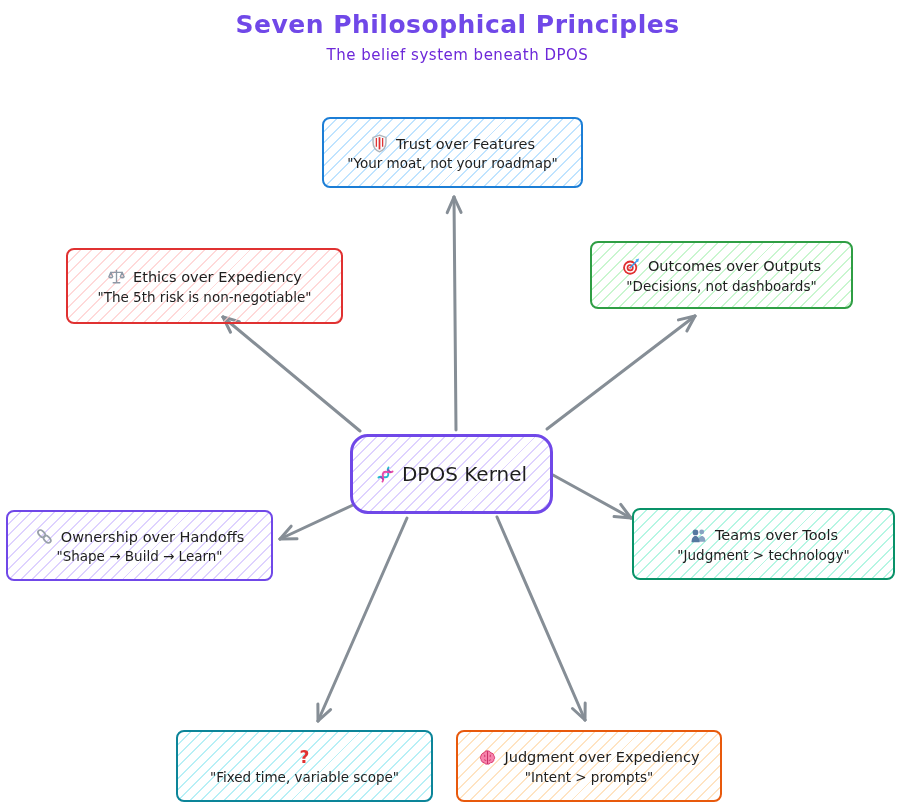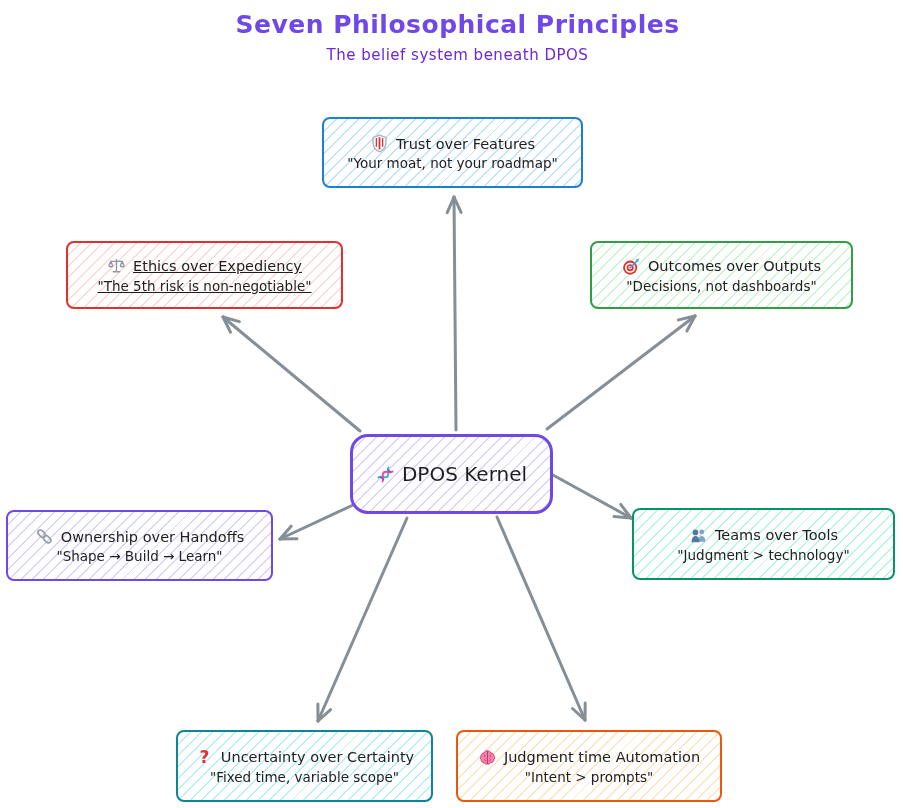--- a/index.html
+++ b/index.html
@@ -81,21 +81,21 @@
           <path d="M10 1.2 L16.8 3.6 V8.8 C16.8 13.8 13.9 17.3 10 18.8 C6.1 17.3 3.2 13.8 3.2 8.8 V3.6 Z" fill="#f8f9fa" stroke="#adb5bd" stroke-width="1.5"></path>
           <path d="M10 3.4 V16.2" stroke="#e03131" stroke-width="1.8" fill="none"></path>
           <path d="M6.7 4.3 V13.4 M13.3 4.3 V13.4" stroke="#e03131" stroke-width="1.3" fill="none"></path>
         </svg>
       </span>
       <span>Trust over Features</span>
     </div>
     <div class="l2">"Your moat, not your roadmap"</div>
   </div>
 
-  <div class="node" style="left: 66px; top: 241px; width: 277px; height: 68px; border-color: rgb(224, 49, 49); background: repeating-linear-gradient(135deg, rgba(255, 201, 201, 0.7) 0px, rgba(255, 201, 201, 0.7) 1.4px, transparent 1.4px, transparent 8px); text-decoration: underline;">
+  <div class="node" style="left: 66px; top: 248px; width: 277px; height: 76px; border-color: rgb(224, 49, 49); background: repeating-linear-gradient(135deg, rgba(255, 201, 201, 0.7) 0px, rgba(255, 201, 201, 0.7) 1.4px, transparent 1.4px, transparent 8px);">
     <div class="l1">
       <span class="ic">
         <svg viewBox="0 0 20 20">
           <g stroke="#8e98a5" stroke-width="1.4" fill="none" stroke-linecap="round">
             <path d="M10 2.5 V15"></path>
               <path d="M4 4.6 H16"></path>
               <path d="M6.5 15.5 H13.5"></path>
             <path d="M4 4.6 L2 9.2 M4 4.6 L6 9.2"></path>
               <path d="M16 4.6 L14 9.2 M16 4.6 L18 9.2"></path>
           </g>
@@ -173,31 +173,30 @@
       <span>Ownership over Handoffs</span>
     </div>
     <div class="l2">"Shape → Build → Learn"</div>
   </div>
 
   <div class="node" style="left: 176px; top: 730px; width: 257px; height: 72px; border-color: rgb(12, 133, 153); background: repeating-linear-gradient(135deg, rgba(153, 233, 242, 0.7) 0px, rgba(153, 233, 242, 0.7) 1.4px, transparent 1.4px, transparent 8px);">
     <div class="l1">
       <span class="ic">
           <span class="qmark">?</span>
         </span>
-      <span>Uncertainty over Certainty</span>
     </div>
     <div class="l2">"Fixed time, variable scope"</div>
   </div>
 
   <div class="node" style="left: 456px; top: 730px; width: 266px; height: 72px; border-color: rgb(232, 89, 12); background: repeating-linear-gradient(135deg, rgba(255, 216, 168, 0.7) 0px, rgba(255, 216, 168, 0.7) 1.4px, transparent 1.4px, transparent 8px);">
     <div class="l1">
       <span class="ic">
         <svg viewBox="0 0 20 20">
           <path d="M9.7 3 C7.4 3 6.6 4.3 6.4 5.2 C4.6 5.3 3.2 6.7 3.3 8.4 C2.2 9.3 2.2 11.2 3.3 12.2 C3.2 14 4.7 15.3 6.4 15.3 C7 16.6 8.4 17.2 9.7 16.9 C11 17.2 12.4 16.6 13.3 15.4 C15.2 15.4 16.8 14 16.7 12.2 C17.8 11.2 17.8 9.3 16.7 8.3 C16.8 6.6 15.3 5.2 13.5 5.2 C13.1 4 11.9 3 9.7 3 Z" fill="#f783ac" stroke="#d6336c" stroke-width="1"></path>
           <path d="M10 3.4 V16.8 M6.3 7 C7.3 7.6 7.5 8.6 6.8 9.6 M13.7 7 C12.7 7.6 12.5 8.6 13.2 9.6 M6.5 12.6 C7.5 12.2 8 12.6 8.2 13.6 M13.5 12.6 C12.5 12.2 12 12.6 11.8 13.6" stroke="#c2255c" stroke-width="0.9" fill="none"></path>
         </svg>
       </span>
-      <span>Judgment time Automation</span>
+      <span>Judgment over Expediency</span>
     </div>
     <div class="l2">"Intent &gt; prompts"</div>
   </div>
 
 </div>
 
 </body></html>

